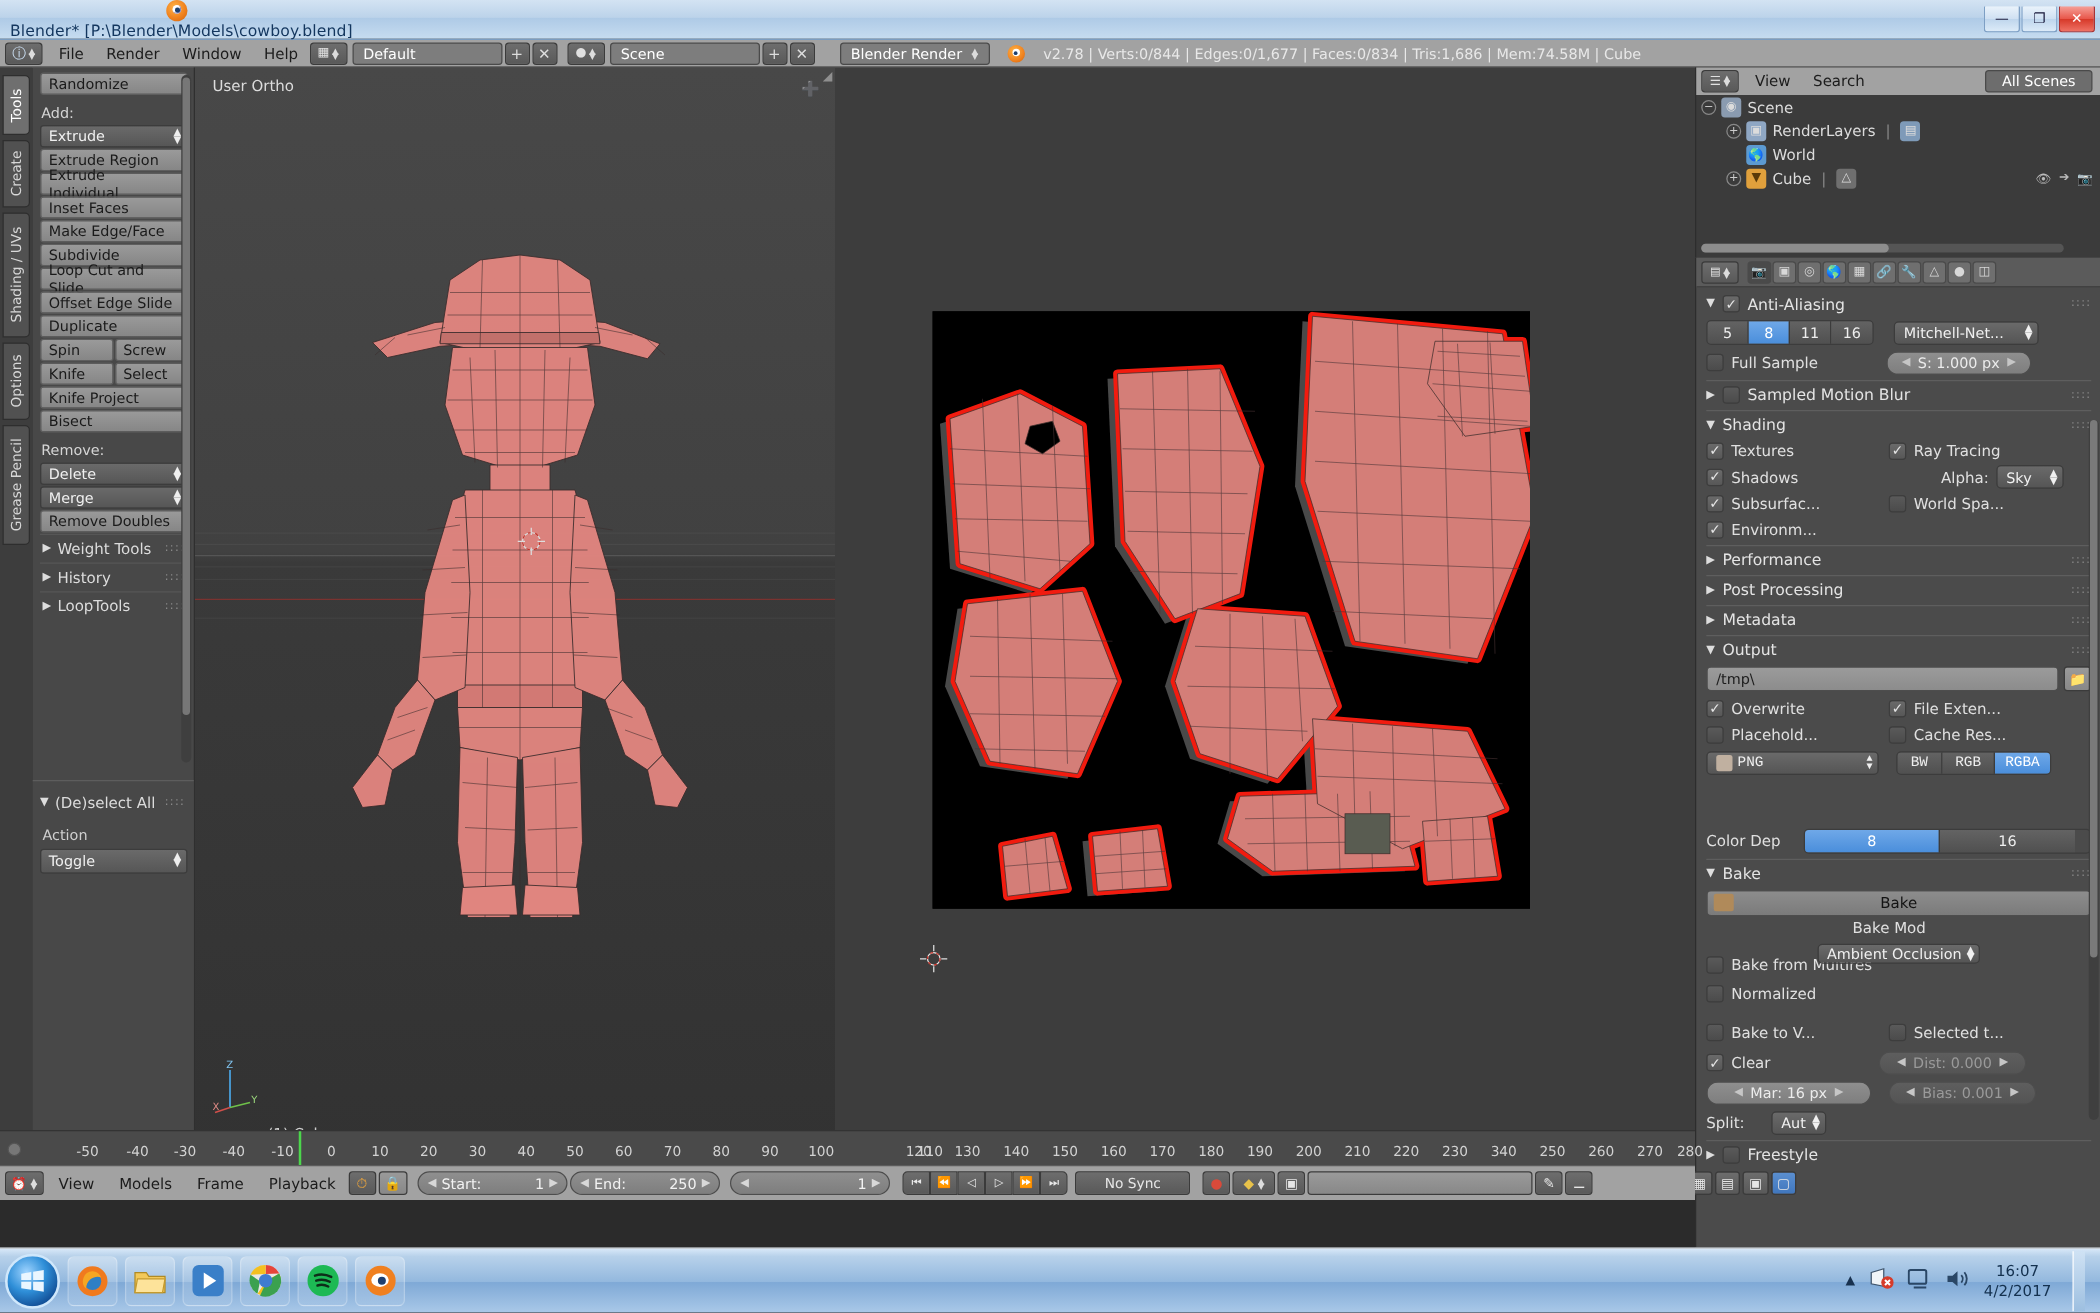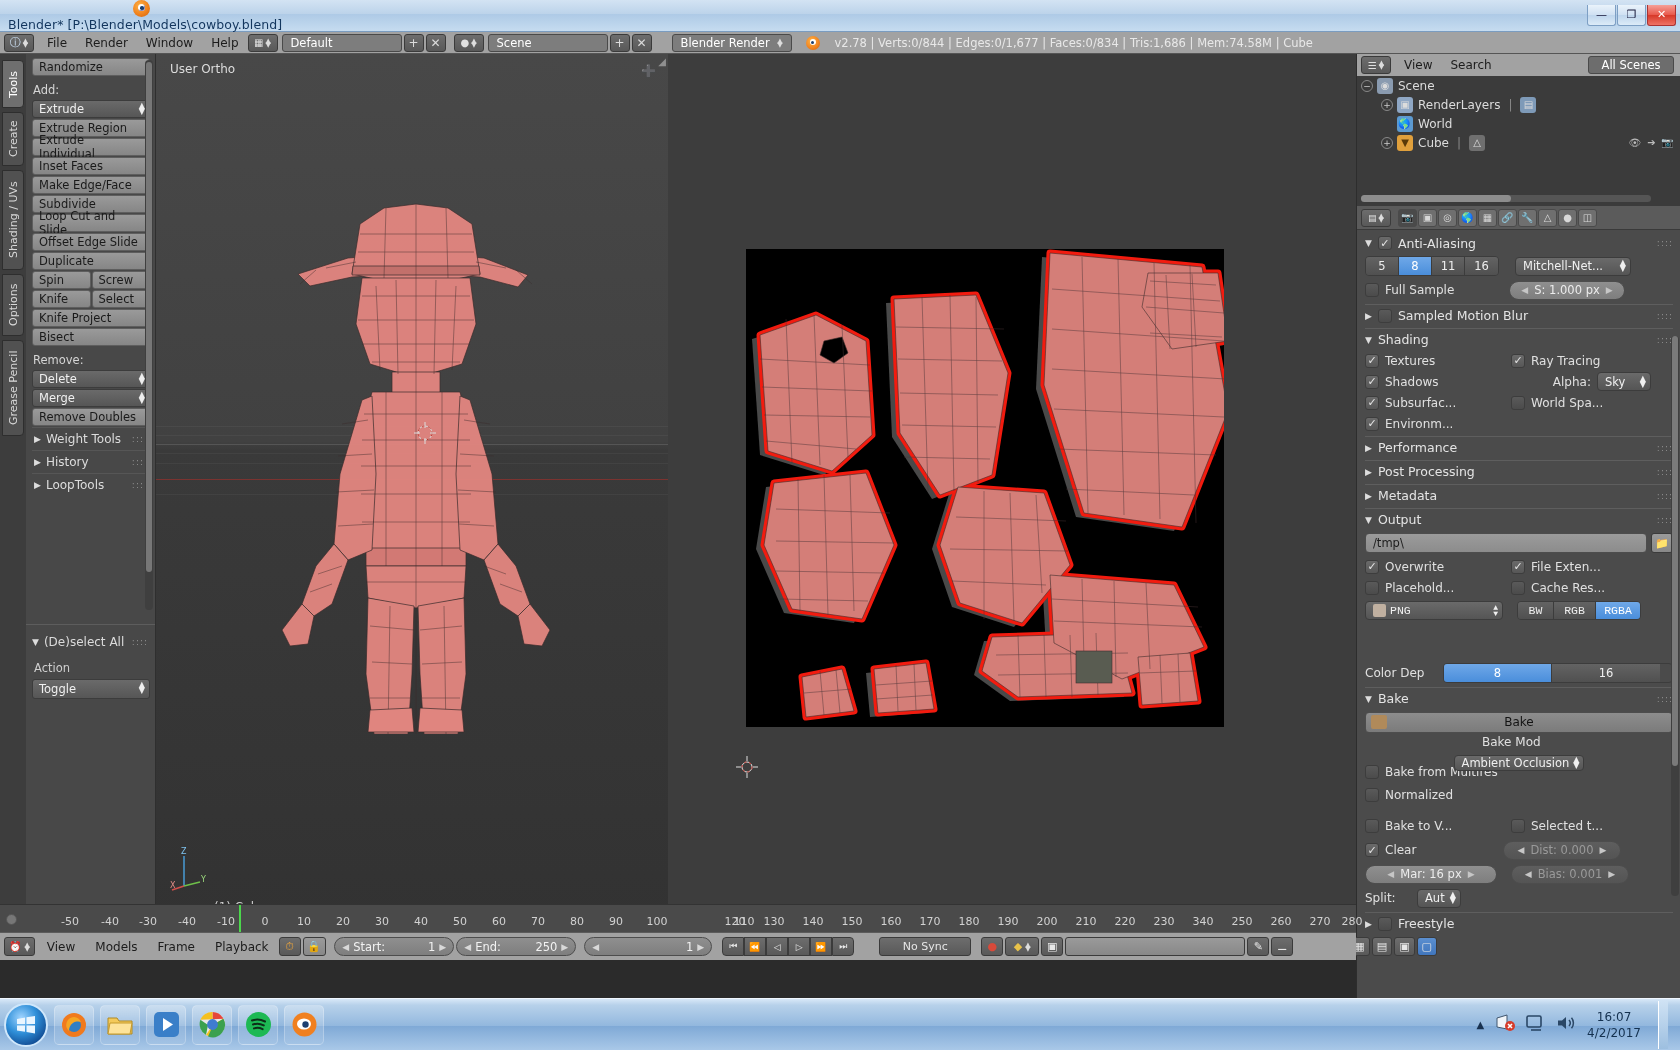--- a/index.html
+++ b/index.html
@@ -1148,21 +1148,21 @@
     <span class="ar" style="font-size:9px;color:#d8d8d8;">▶</span>
   </div>
   <div style="display:flex;margin-left:10px;">
     <div class="tbtn">⏮</div>
     <div class="tbtn">⏪</div>
     <div class="tbtn">◁</div>
     <div class="tbtn">▷</div>
     <div class="tbtn">⏩</div>
     <div class="tbtn">⏭</div>
   </div>
-  <div class="hb" style="min-width:92px;margin-left:25px;">No Sync</div>
+  <div class="hb" style="min-width:92px;margin-left:6px;">No Sync</div>
   <div class="hb" style="min-width:22px;margin-left:8px;">
       <span style="color:#d94a3a;">●</span>
     </div>
   <div class="hb" style="min-width:34px;">
       <span style="color:#e8c24a;">◆</span>
       <span class="updown">
         <span>▲</span>
         <span>▼</span>
       </span>
     </div>

